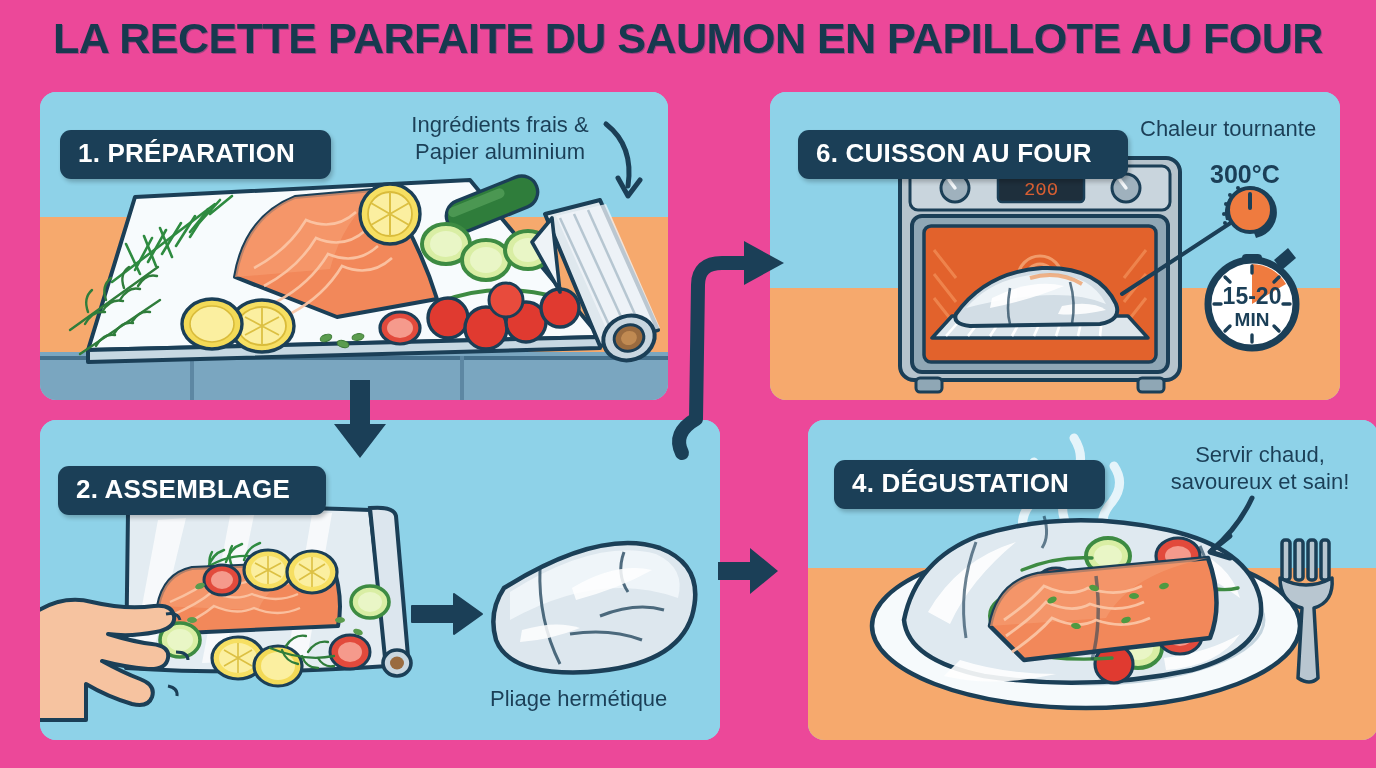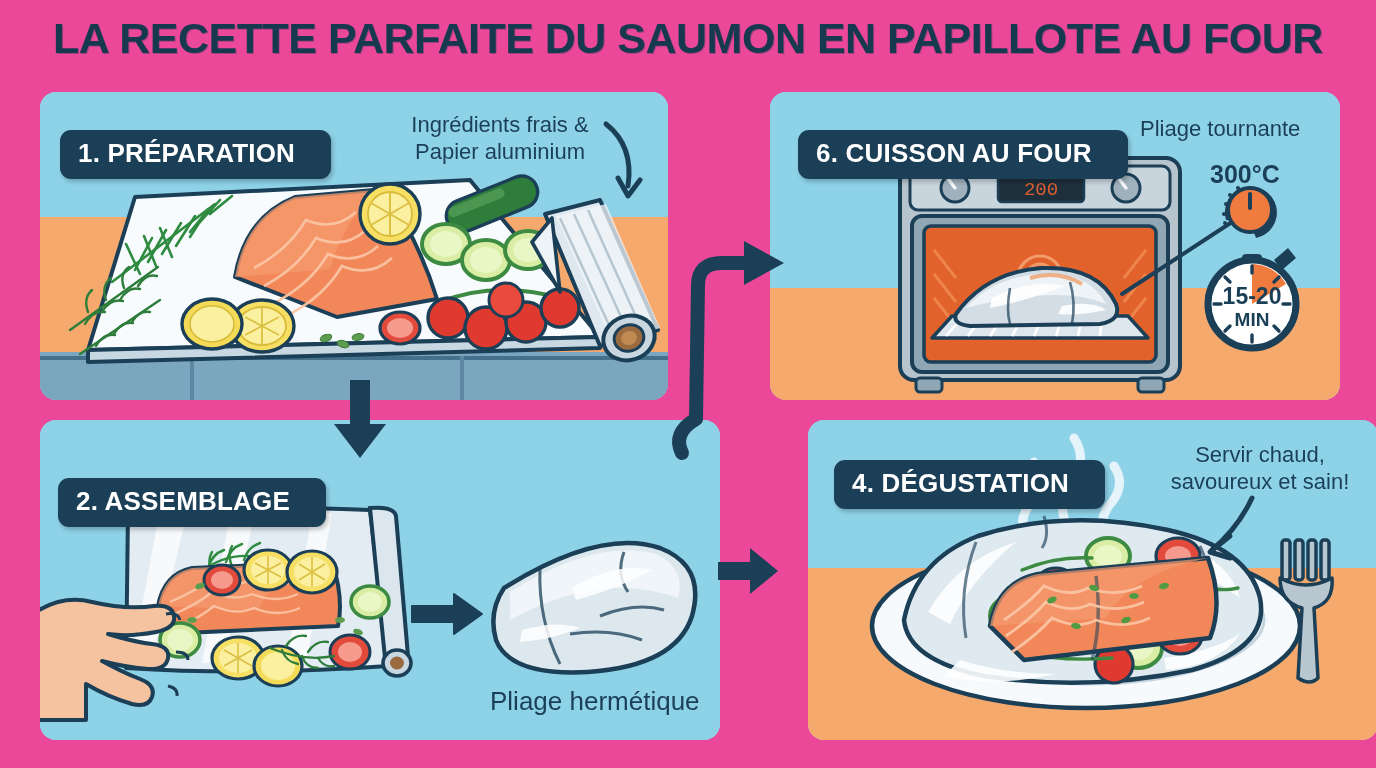--- a/index.html
+++ b/index.html
@@ -52,40 +52,40 @@
     font-weight: bold;
     padding: 8px 36px 10px 18px;
     border-radius: 11px;
     letter-spacing: 0.2px;
     box-shadow: 2px 3px 4px rgba(0,0,0,0.22);
     white-space: nowrap;
     z-index: 6;
     margin-top: 24px;
   }
   #chip1 { left: 20px; top: 14px; }
-  #chip2 { left: 18px; top: 34px; }
+  #chip2 { left: 18px; top: 22px; }
   #chip3 { left: 28px; top: 14px; }
   #chip4 { left: 26px; top: 16px; }
 
   
   .note {
     position: absolute;
     color: #1b3f57;
     font-size: 22px;
     line-height: 1.22;
     z-index: 6;
     white-space: pre-line;
   }
   #note1 { left: 350px; top: 20px;  text-align: center; width: 220px; }
   #note3 { left: 370px; top: 24px;  width: 210px; text-align: left; }
   #note4 { left: 352px; top: 22px;  width: 200px; text-align: center; }
   .caption {
     position: absolute;
     color: #1b3f57;
-    font-size: 26px;
+    font-size: 22px;
     z-index: 6;
     white-space: nowrap;
     text-align: center;
   }
   #cap2 { left: 450px; top: 266px; }
 
   .temp-label {
     position: absolute;
     left: 440px; top: 68px;
     color: #1b3f57;
@@ -429,21 +429,21 @@
             <path d="M-27 27 L-22 22"></path>
           <path d="M27 27 L22 22"></path>
             <path d="M-27 -27 L-22 -22"></path>
         </g>
         <text x="0" y="0" text-anchor="middle" font-family="'Liberation Sans',sans-serif" font-size="23" font-weight="bold" fill="#1b3f57">15-20</text>
         <text x="0" y="22" text-anchor="middle" font-family="'Liberation Sans',sans-serif" font-size="19" font-weight="bold" fill="#1b3f57">MIN</text>
       </g>
     </svg>
 
     <div class="chip" id="chip3">6. CUISSON AU FOUR</div>
-    <div class="note" id="note3">Pliage tournante</div>
+    <div class="note" id="note3">Chaleur tournante</div>
     <div class="temp-label">300°C</div>
   </div>
 
   <div class="panel" id="panel4">
     <div class="bg-sky" style="height:148px"></div>
     <div class="bg-counter" style="top:148px;height:172px"></div>
 
     <svg width="570" height="320" viewBox="0 0 570 320" style="position:absolute;left:0;top:0">
 
       <g stroke="#eaf6fb" stroke-width="9" fill="none" stroke-linecap="round" opacity="0.95">

